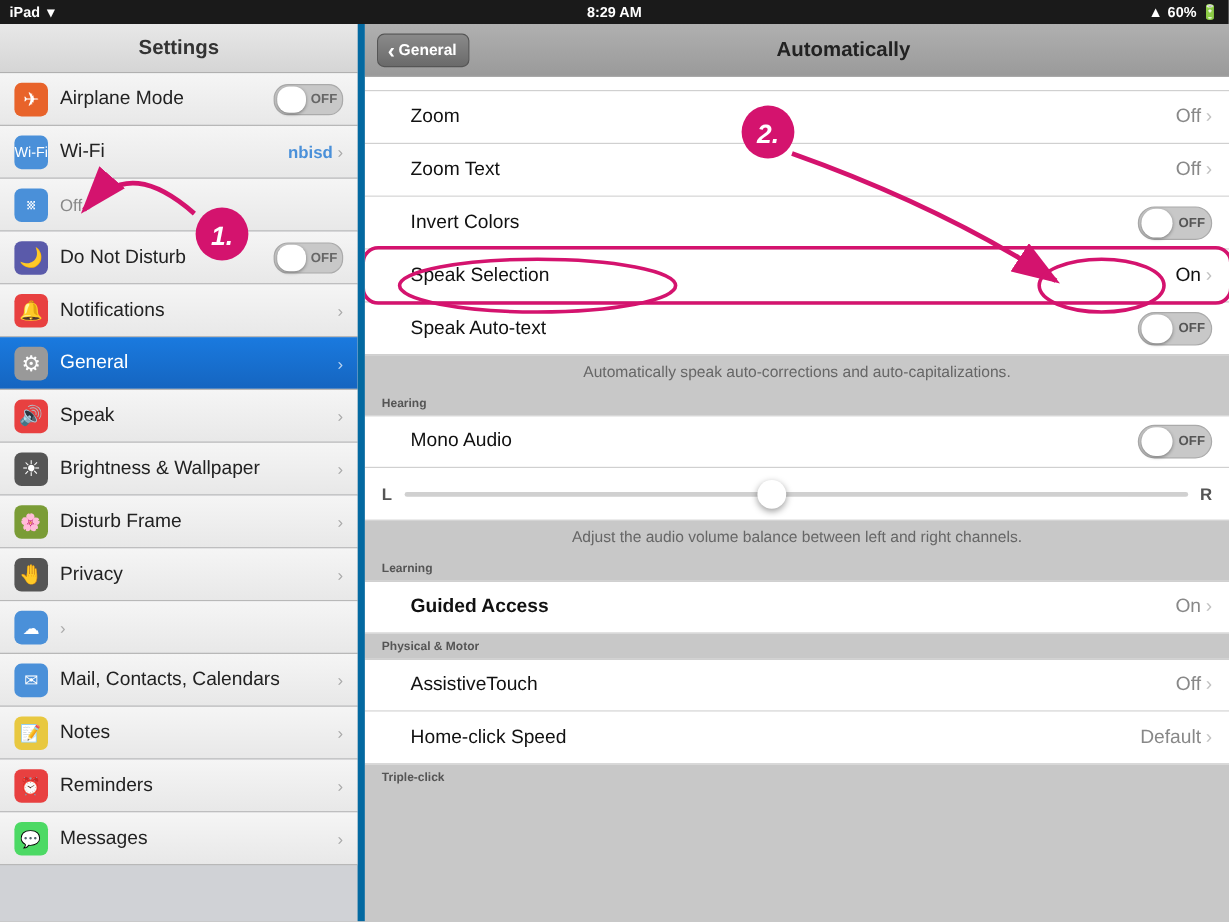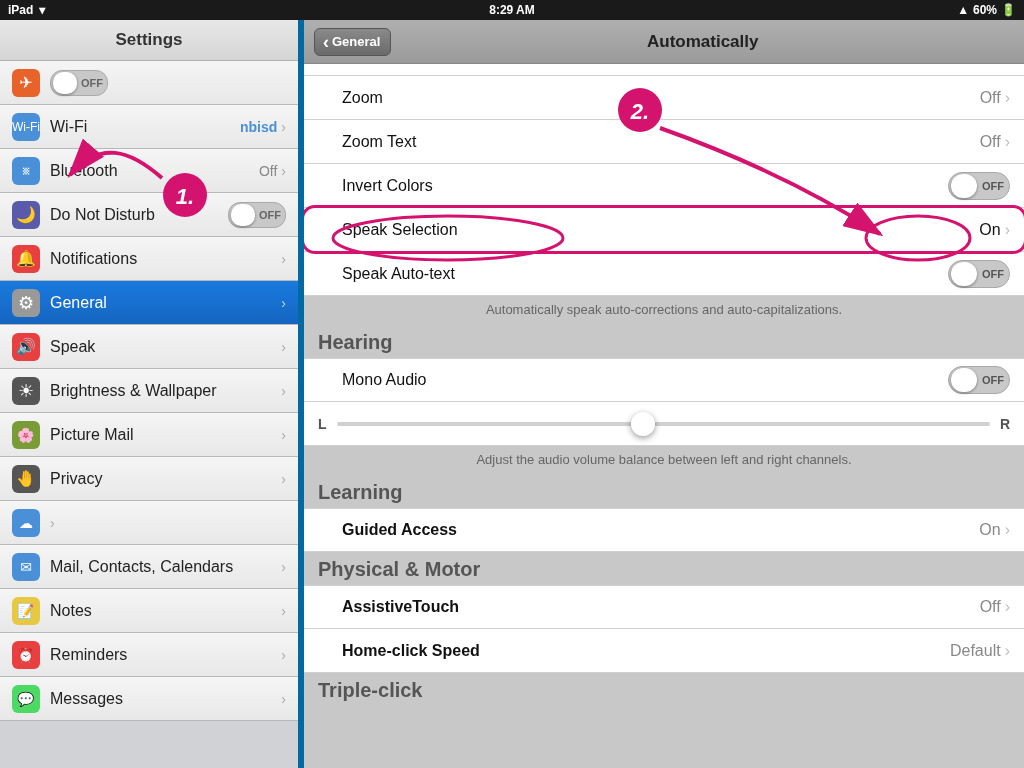--- a/index.html
+++ b/index.html
@@ -148,21 +148,21 @@
     }
     .nav-title {
       flex: 1;
       text-align: center;
       font-size: 17px;
       font-weight: 600;
       color: #222;
     }
     .group-header {
       padding: 6px 14px 4px;
-      font-size: 20px;
+      font-size: 10px;
       font-weight: 600;
       color: #555;
       background: #c8c8c8;
     }
     .settings-row {
       display: flex;
       align-items: center;
       padding: 0 14px;
       height: 44px;
       background: white;
@@ -300,36 +300,36 @@
   </div>
 </div>
 
 <div class="main-layout">
 
   <div class="sidebar">
     <div class="sidebar-title">Settings</div>
 
     <div class="sidebar-item">
       <div class="item-icon icon-airplane">✈</div>
+      <span class="item-label">Airplane Mode</span>
       <div class="toggle">
         <div class="knob"></div>
         <span class="off-label">OFF</span>
       </div>
     </div>
 
     <div class="sidebar-item">
       <div class="item-icon icon-wifi" style="font-size:12px;">Wi-Fi</div>
       <span class="item-label">Wi-Fi</span>
       <span class="item-value blue">nbisd</span>
       <span class="chevron">›</span>
     </div>
 
     <div class="sidebar-item">
       <div class="item-icon icon-bluetooth" style="font-size:14px;">␧</div>
-      <span class="item-label">Bluetooth</span>
       <span class="item-value">Off</span>
       <span class="chevron">›</span>
     </div>
 
     <div class="sidebar-item">
       <div class="item-icon icon-dnd" style="font-size:16px;">🌙</div>
       <span class="item-label">Do Not Disturb</span>
       <div class="toggle">
         <div class="knob"></div>
         <span class="off-label">OFF</span>
@@ -355,21 +355,21 @@
     </div>
 
     <div class="sidebar-item">
       <div class="item-icon" style="background:#555; color:white; font-size:18px;">☀</div>
       <span class="item-label">Brightness &amp; Wallpaper</span>
       <span class="chevron">›</span>
     </div>
 
     <div class="sidebar-item">
       <div class="item-icon" style="background:#7a9c36; color:white; font-size:14px;">🌸</div>
-      <span class="item-label">Picture Mail</span>
+      <span class="item-label">Disturb Frame</span>
       <span class="chevron">›</span>
     </div>
 
     <div class="sidebar-item">
       <div class="item-icon" style="background:#555; color:white; font-size:16px;">🤚</div>
       <span class="item-label">Privacy</span>
       <span class="chevron">›</span>
     </div>
 
     <div class="sidebar-item">
@@ -473,27 +473,27 @@
 
     <div class="settings-row first-row">
       <span class="row-label" style="font-weight:600;">Guided Access</span>
       <span class="row-value">On</span>
       <span class="row-chevron">›</span>
     </div>
 
     <div class="group-header">Physical &amp; Motor</div>
 
     <div class="settings-row first-row">
-      <span class="row-label" style="font-weight:700;">AssistiveTouch</span>
+      <span class="row-label" style="font-weight:400;">AssistiveTouch</span>
       <span class="row-value">Off</span>
       <span class="row-chevron">›</span>
     </div>
 
     <div class="settings-row">
-      <span class="row-label" style="font-weight:700;">Home-click Speed</span>
+      <span class="row-label" style="font-weight:400;">Home-click Speed</span>
       <span class="row-value">Default</span>
       <span class="row-chevron">›</span>
     </div>
 
     <div class="group-header">Triple-click</div>
   </div>
 </div>
 
 <svg style="position:fixed; top:0; left:0; width:1024px; height:768px; pointer-events:none; z-index:200;" viewBox="0 0 1024 768">
 

